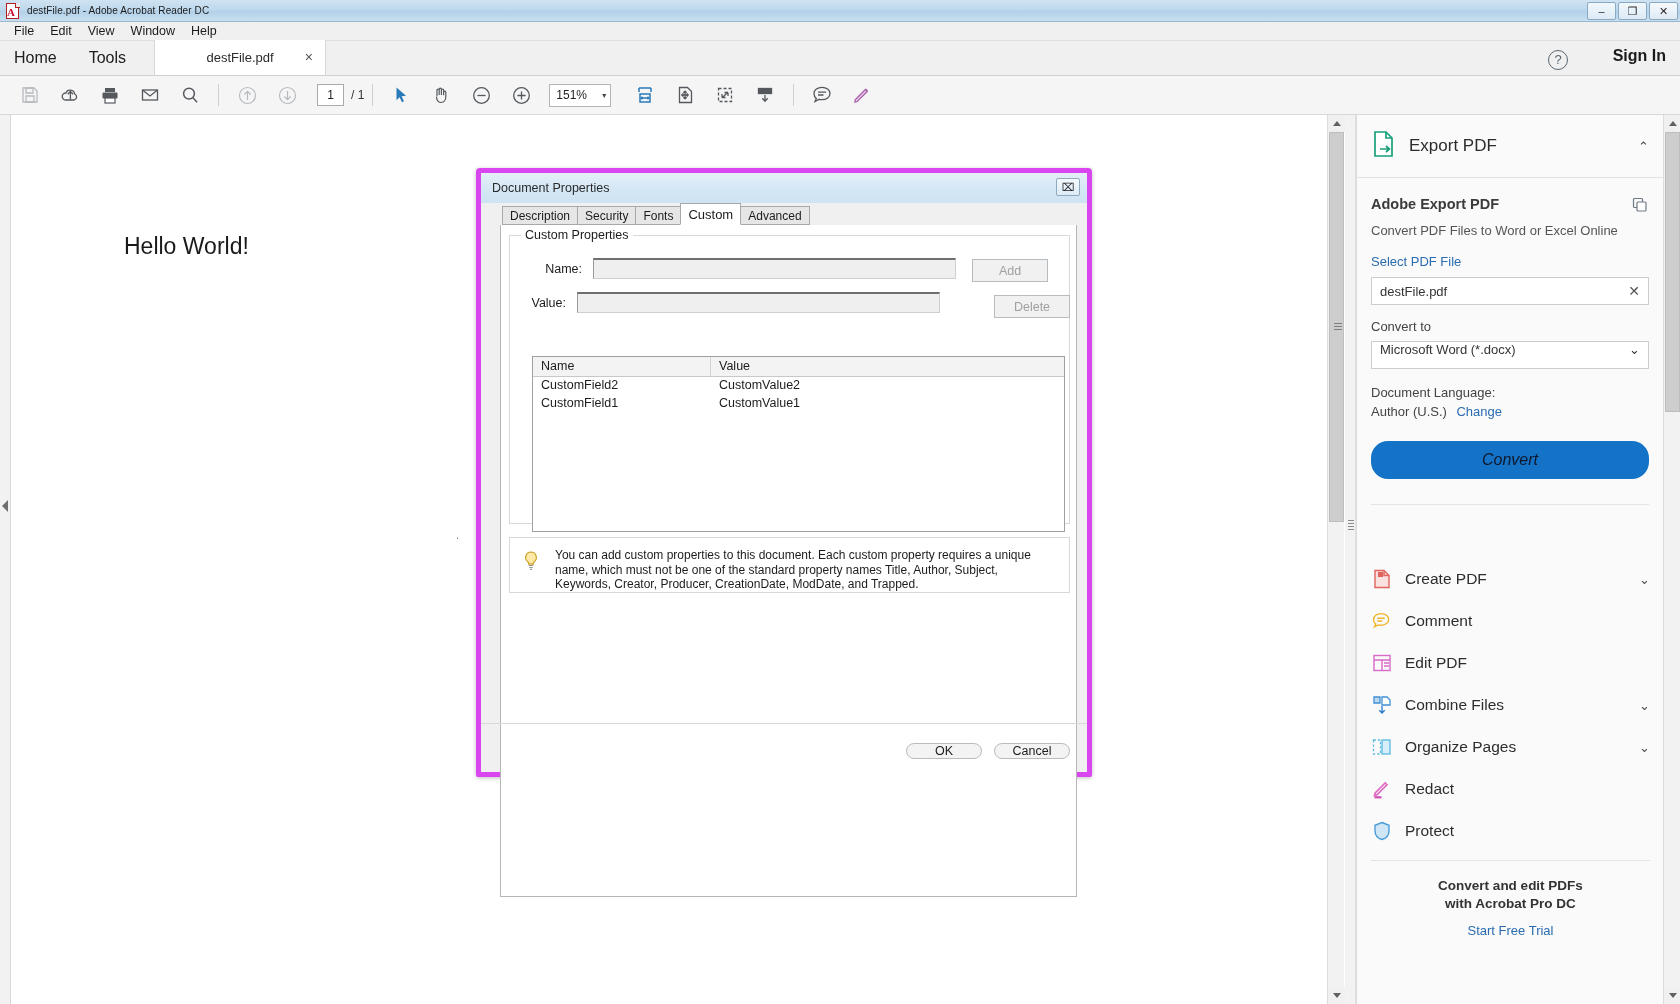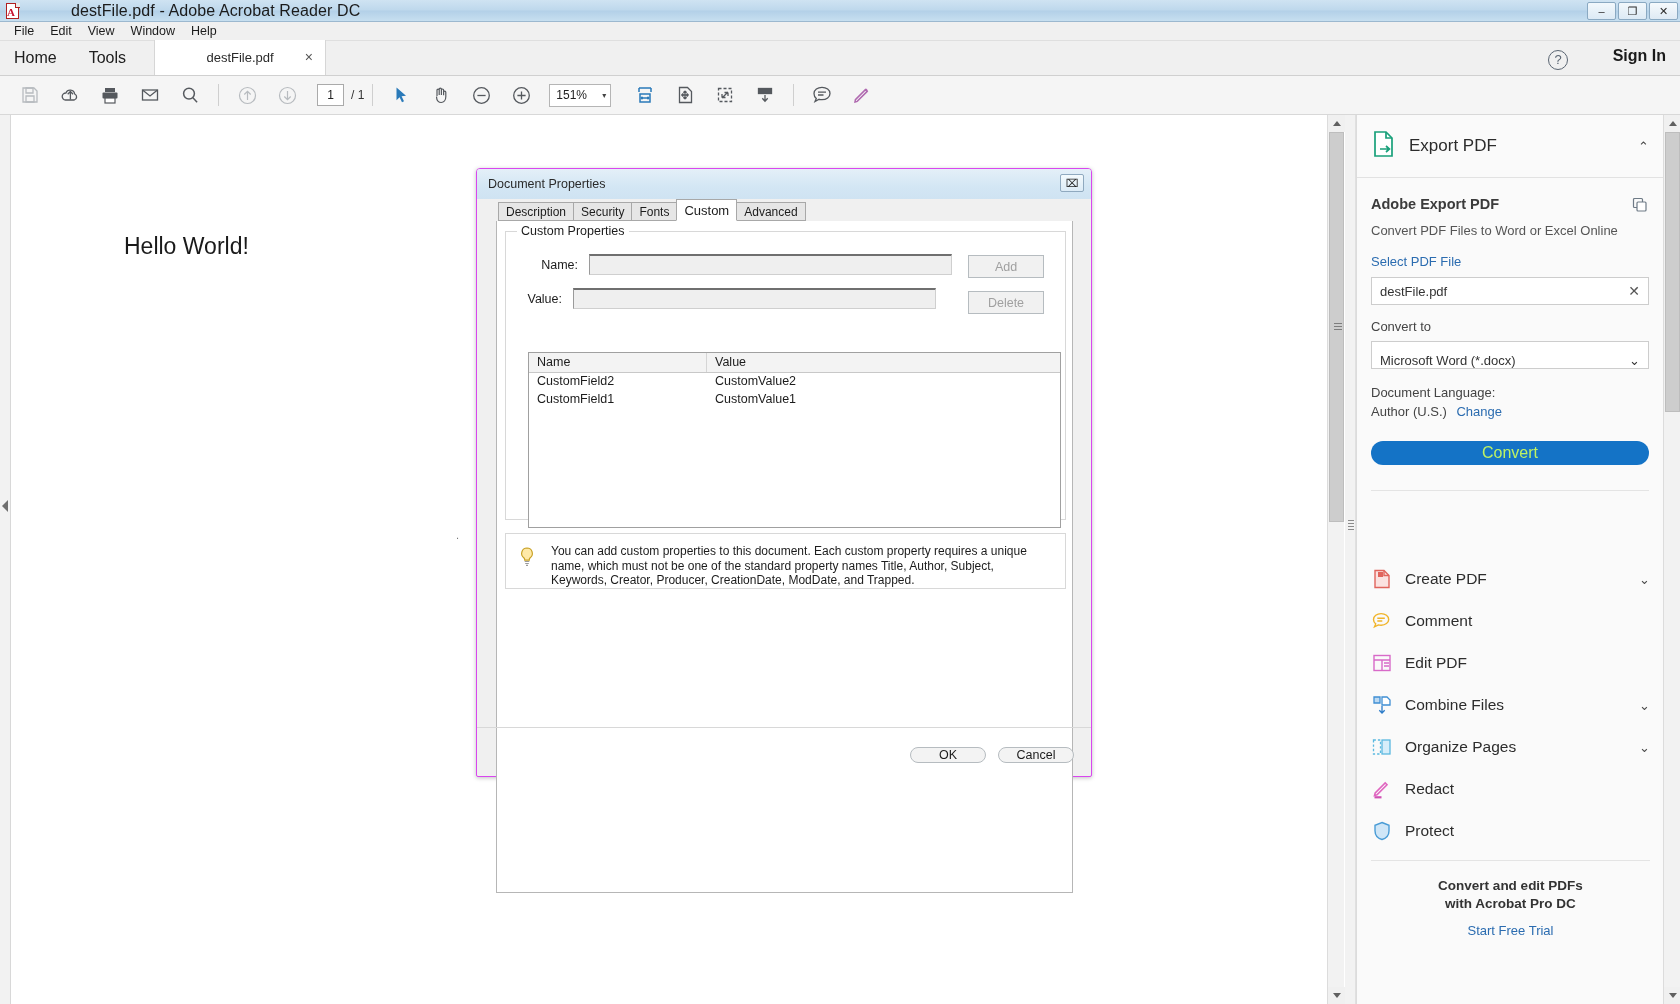--- a/index.html
+++ b/index.html
@@ -30,21 +30,21 @@
   .tb-icon .fold {
     position: absolute; right: 1px; top: 0; width: 5px; height: 5px;
     background: #e8e8e8; border-left: 1px solid #b02020; border-bottom: 1px solid #b02020;
   }
   .tb-icon .a {
     position: absolute; left: 2px; top: 3px; width: 11px; height: 12px;
     color: #c8102e; font-size: 11px; font-weight: bold; line-height: 12px;
     font-family: "Liberation Serif", serif;
   }
   .titlebar .title {
-    font-size: 16px; color: #1b1b1b; letter-spacing: 0.1px; margin-left: 44px;
+    font-size: 10px; color: #1b1b1b; letter-spacing: 0.1px;
   }
   .winbtns { position: absolute; right: 2px; top: 2px; display: flex; gap: 2px; }
   .winbtn {
     width: 29px; height: 18px; border: 1px solid #8aa9c2;
     background: linear-gradient(to bottom,#f2f8fc,#dceaf5);
     display: flex; align-items: center; justify-content: center;
     font-size: 11px; color: #2b2b2b; border-radius: 2px;
   }
   .winbtn.close { background: linear-gradient(to bottom,#f6fafd,#dfeaf4); }
 
@@ -177,29 +177,29 @@
   .rp-link { font-size: 13px; color: #2b6cb0; margin-top: 14px; display: block; }
   .rp-field {
     margin-top: 8px; height: 28px; border: 1px solid #cdcdcd; background: #fff;
     display: flex; align-items: center; justify-content: space-between; padding: 0 8px;
   }
   .rp-field span { font-size: 13px; color: #333; }
   .rp-field .x { color: #555; font-size: 14px; }
   .rp-label { font-size: 13px; color: #444; margin-top: 14px; }
   .rp-select {
     margin-top: 7px; height: 28px; border: 1px solid #cdcdcd; background: #fff;
-    display: flex; align-items: flex-end; justify-content: space-between; padding: 0 8px;
+    display: flex; align-items: flex-start; justify-content: space-between; padding: 0 8px;
   }
   .rp-select span { font-size: 13px; color: #333; }
   .rp-doclang { font-size: 13px; color: #444; margin-top: 16px; }
   .rp-doclang .chg { color: #2b6cb0; margin-left: 6px; }
   .convertbtn {
-    margin-top: 22px; height: 24px; background: #1473c6; border-radius: 17px;
+    margin-top: 22px; height: 38px; background: #1473c6; border-radius: 17px;
     display: flex; align-items: center; justify-content: center;
-    color: #bef264; font-size: 16px;
+    color: #0f172a; font-size: 16px; font-style: italic;
   }
   .rp-divider { height: 1px; background: #e4e4e4; margin: 25px 0 0 0; }
   .toolrow {
     height: 42px; display: flex; align-items: center; padding: 0 14px;
   }
   .toolrow .tl { font-size: 15.5px; color: #2d2d2d; margin-left: 12px; flex: 1; }
   .toolrow .chev { color: #4a4a4a; font-size: 13px; }
   .tool-ic { width: 22px; height: 22px; flex: 0 0 auto; }
   .rp-foot { text-align: center; margin-top: 16px; }
   .rp-foot .l1 { font-size: 13.5px; font-weight: bold; color: #333; line-height: 18px; }
@@ -210,21 +210,21 @@
     background: #f2f2f2; border-left: 1px solid #dcdcdc;
   }
   .rp-thumb {
     position: absolute; left: 1px; top: 17px; width: 15px; height: 280px;
     background: #cdcdcd; border: 1px solid #bdbdbd;
   }
 
   
   .dlg {
     position: absolute; left: 476px; top: 168px; width: 616px; height: 609px;
-    background: #f0f0f0; border: 1px solid #d946ef;
+    background: #f0f0f0; border: 5px solid #d946ef;
     border-radius: 4px 4px 2px 2px;
     box-shadow: 0 1px 4px rgba(0,0,0,0.25);
   }
   .dlg-title {
     height: 30px; border-radius: 3px 3px 0 0;
     background: linear-gradient(to bottom, #e4eff8 0%, #d3e6f4 60%, #cfe3f2 100%);
     display: flex; align-items: center; padding-left: 11px;
   }
   .dlg-title .t { font-size: 12.5px; color: #2a2a2a; }
   .dlg-close {
@@ -638,21 +638,21 @@
       <div class="fieldrow" style="left:26px; top:22px;">
         <span class="fieldlabel">Name:</span>
         <span class="textinput" title=""></span>
       </div>
       <div style="position:absolute; left:462px; top:23px;" class="dbtn">Add</div>
 
       <div class="fieldrow" style="left:10px; top:56px;">
         <span class="fieldlabel">Value:</span>
         <span class="textinput" title=""></span>
       </div>
-      <div style="position:absolute; left:462px; top:59px;" class="dbtn">Delete</div>
+      <div style="position:absolute; left:484px; top:59px;" class="dbtn">Delete</div>
 
       <div class="listbox">
         <div class="lb-head">
           <div class="lb-c1">Name</div>
           <div class="lb-c2">Value</div>
         </div>
         <div class="lb-row">
           <div class="lb-c1" style="border-right:none;">CustomField2</div>
           <div class="lb-c2">CustomValue2</div>
         </div>

